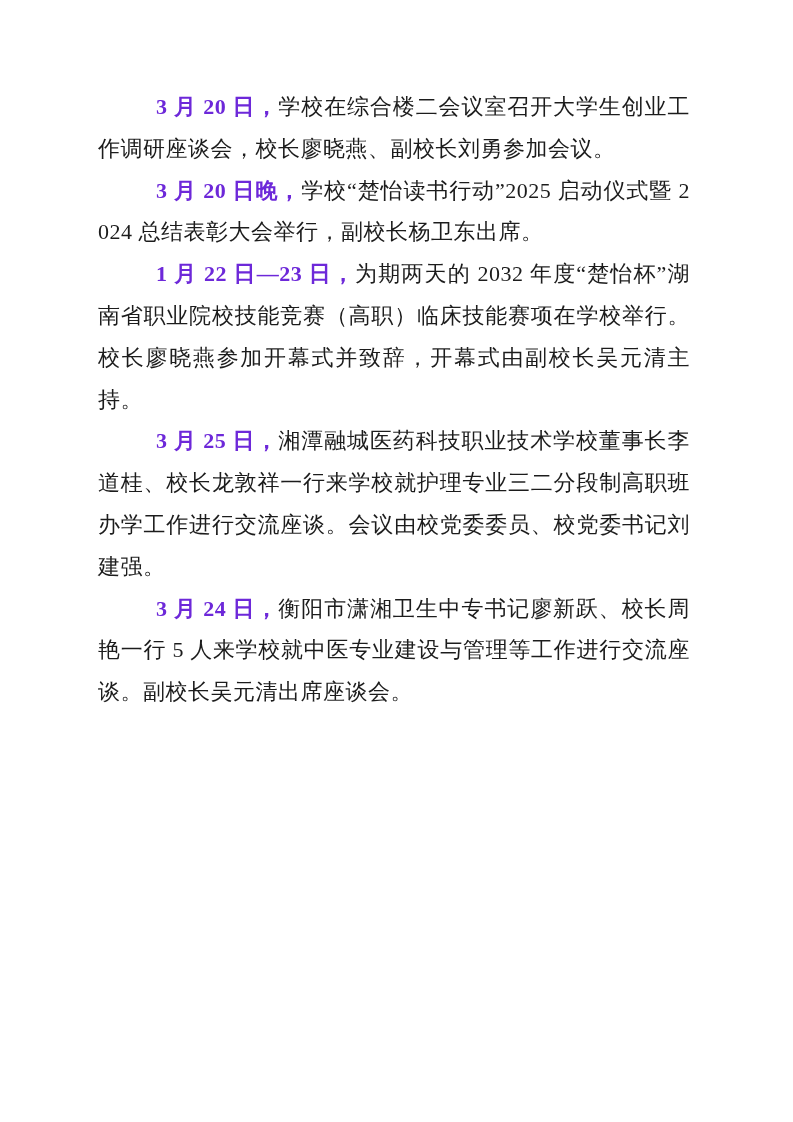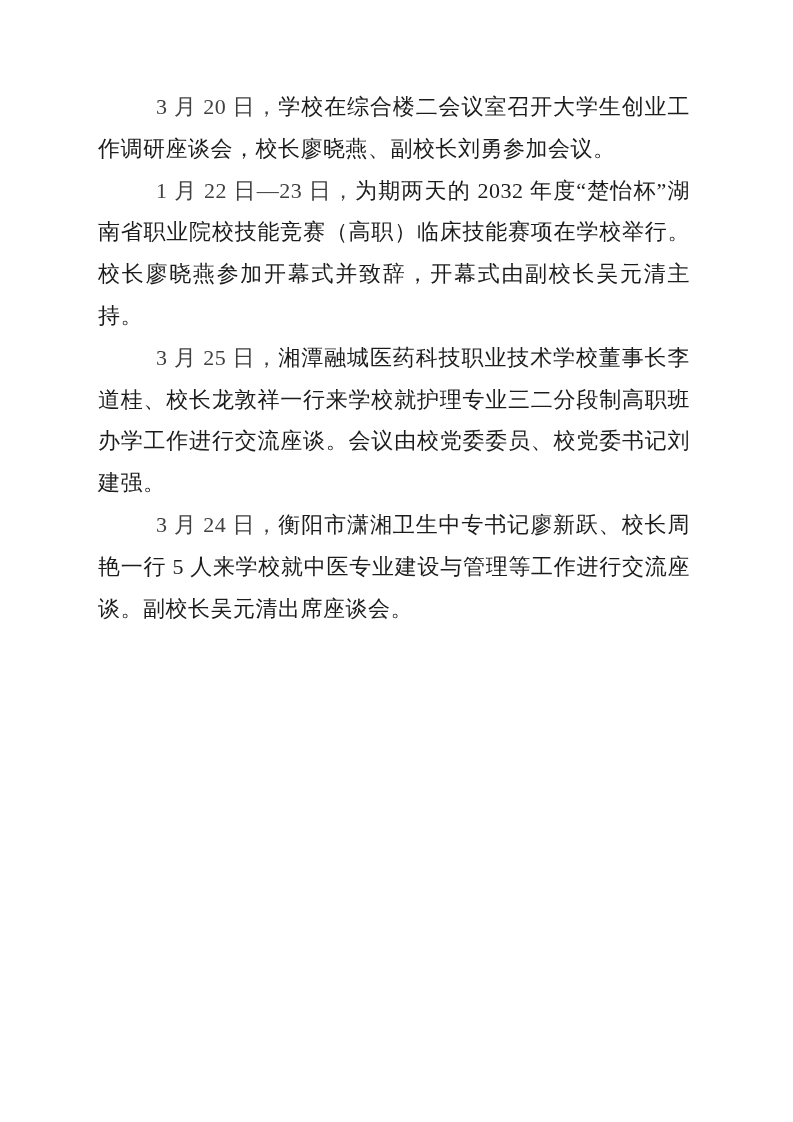--- a/index.html
+++ b/index.html
@@ -26,32 +26,33 @@
     font-size: 22px;
     line-height: 41.8px;
     color: #1c1c1c;
     text-align: justify;
     text-justify: inter-character;
     text-indent: 58px;
     letter-spacing: 0.5px;
     word-break: break-all;
   }
   .date {
-    font-weight: normal;
-    color: #404040;
+    font-weight: bold;
+    color: #6d28d9;
   }
 </style>
 </head>
 <body>
 
 <div class="page">
   <div class="content">
 
     <p class="para"><span class="date">3 月 20 日，</span><span>学校在综合楼二会议室召开大学生创业工作调研座谈会，校长廖晓燕、副校长刘勇参加会议。</span></p>
 
+    <p class="para"><span class="date">3 月 20 日晚，</span><span>学校“楚怡读书行动”2025 启动仪式暨 2024 总结表彰大会举行，副校长杨卫东出席。</span></p>
 
     <p class="para"><span class="date">1 月 22 日—23 日，</span><span>为期两天的 2032 年度“楚怡杯”湖南省职业院校技能竞赛（高职）临床技能赛项在学校举行。校长廖晓燕参加开幕式并致辞，开幕式由副校长吴元清主持。</span></p>
 
 
     <p class="para"><span class="date">3 月 25 日，</span><span>湘潭融城医药科技职业技术学校董事长李道桂、校长龙敦祥一行来学校就护理专业三二分段制高职班办学工作进行交流座谈。会议由校党委委员、校党委书记刘建强。</span></p>
 
     <p class="para"><span class="date">3 月 24 日，</span><span>衡阳市潇湘卫生中专书记廖新跃、校长周艳一行 5 人来学校就中医专业建设与管理等工作进行交流座谈。副校长吴元清出席座谈会。</span></p>
 
 
   </div>

